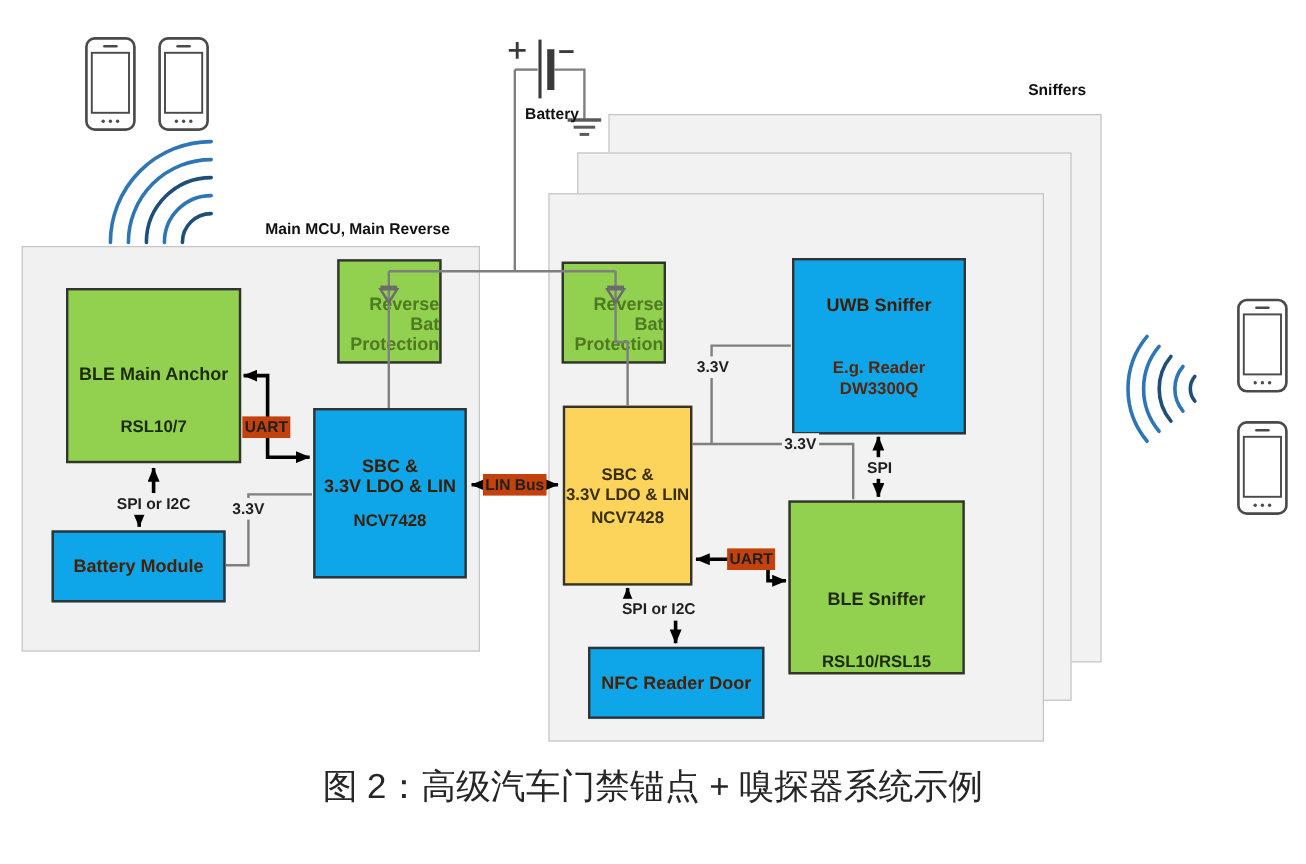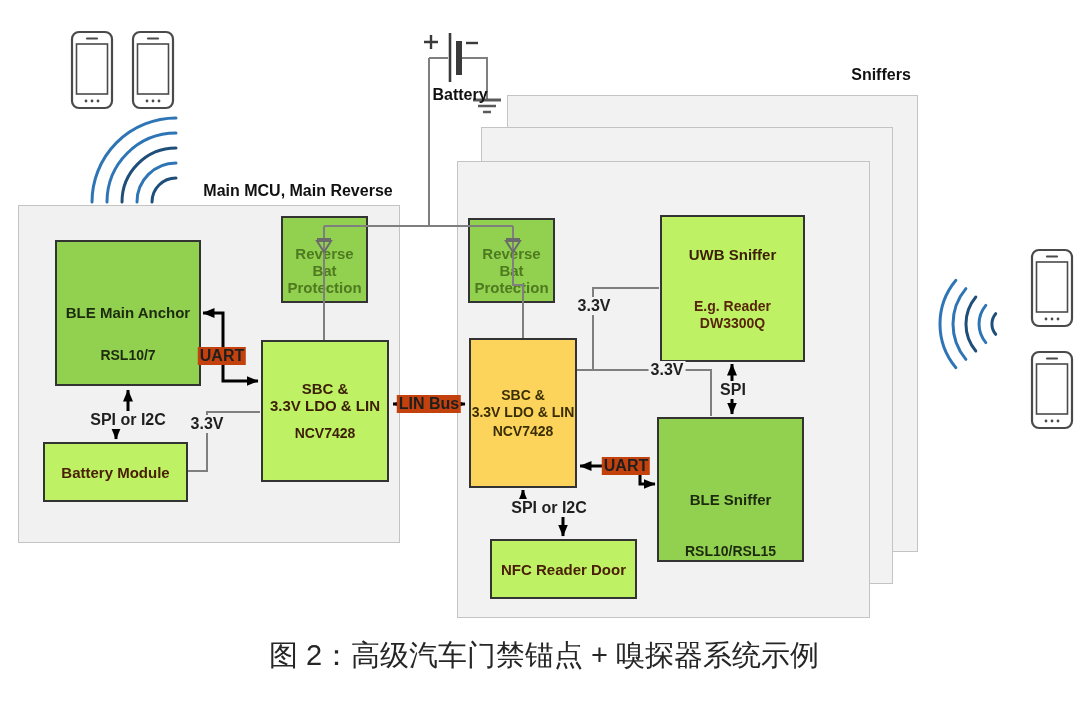--- a/index.html
+++ b/index.html
@@ -6,29 +6,29 @@
   #canvas{position:relative;width:1088px;height:720px;background:#ffffff;overflow:hidden;
           font-family:"Liberation Sans",sans-serif;}
   .panel{position:absolute;background:#f2f2f2;border:1.5px solid #c4c4c4;box-sizing:border-box;z-index:1;}
   svg.layer{position:absolute;left:0;top:0;width:1088px;height:720px;pointer-events:none;}
   #wires{z-index:2;}
   #over{z-index:4;}
   .box{position:absolute;box-sizing:border-box;border:2px solid #333;z-index:3;
        display:flex;flex-direction:column;align-items:center;justify-content:center;
        text-align:center;font-weight:bold;line-height:17px;}
   .green{background:#92d050;justify-content:flex-end;}
-  .orange{background:#bef264;color:#3c1d05;}
+  .orange{background:#0ea5e9;color:#3c1d05;}
   .yellow{background:#fcd45c;color:#3a2e05;}
   .green.dark-text{color:#1c2b0e;}
-  .green.rbp{color:#4e7a20;justify-content:flex-end;padding-bottom:5px;font-size:15px;}
+  .green.rbp{color:#4e7a20;justify-content:flex-end;padding-bottom:5px;font-size:15px;text-align:right;}
   .t15{font-size:15px;}
   .t14{font-size:14px;}
   .sub{font-size:14px;}
   .lbl{position:absolute;z-index:5;transform:translate(-50%,-50%);white-space:nowrap;
-       font-size:16px;font-weight:600;color:#1f1f1f;line-height:18px;padding:0 2px;}
+       font-size:13px;font-weight:600;color:#1f1f1f;line-height:18px;padding:0 2px;}
   .lbl.bold{font-weight:700;color:#111;}
   .bg-white{background:#c2410c;}
   .bg-gray{background:#f2f2f2;}
   #caption{position:absolute;left:50%;top:656px;transform:translate(-50%,-50%);
            font-size:29px;color:#262626;z-index:5;white-space:nowrap;}
 </style>
 </head>
 <body>
 
 <div id="canvas">

